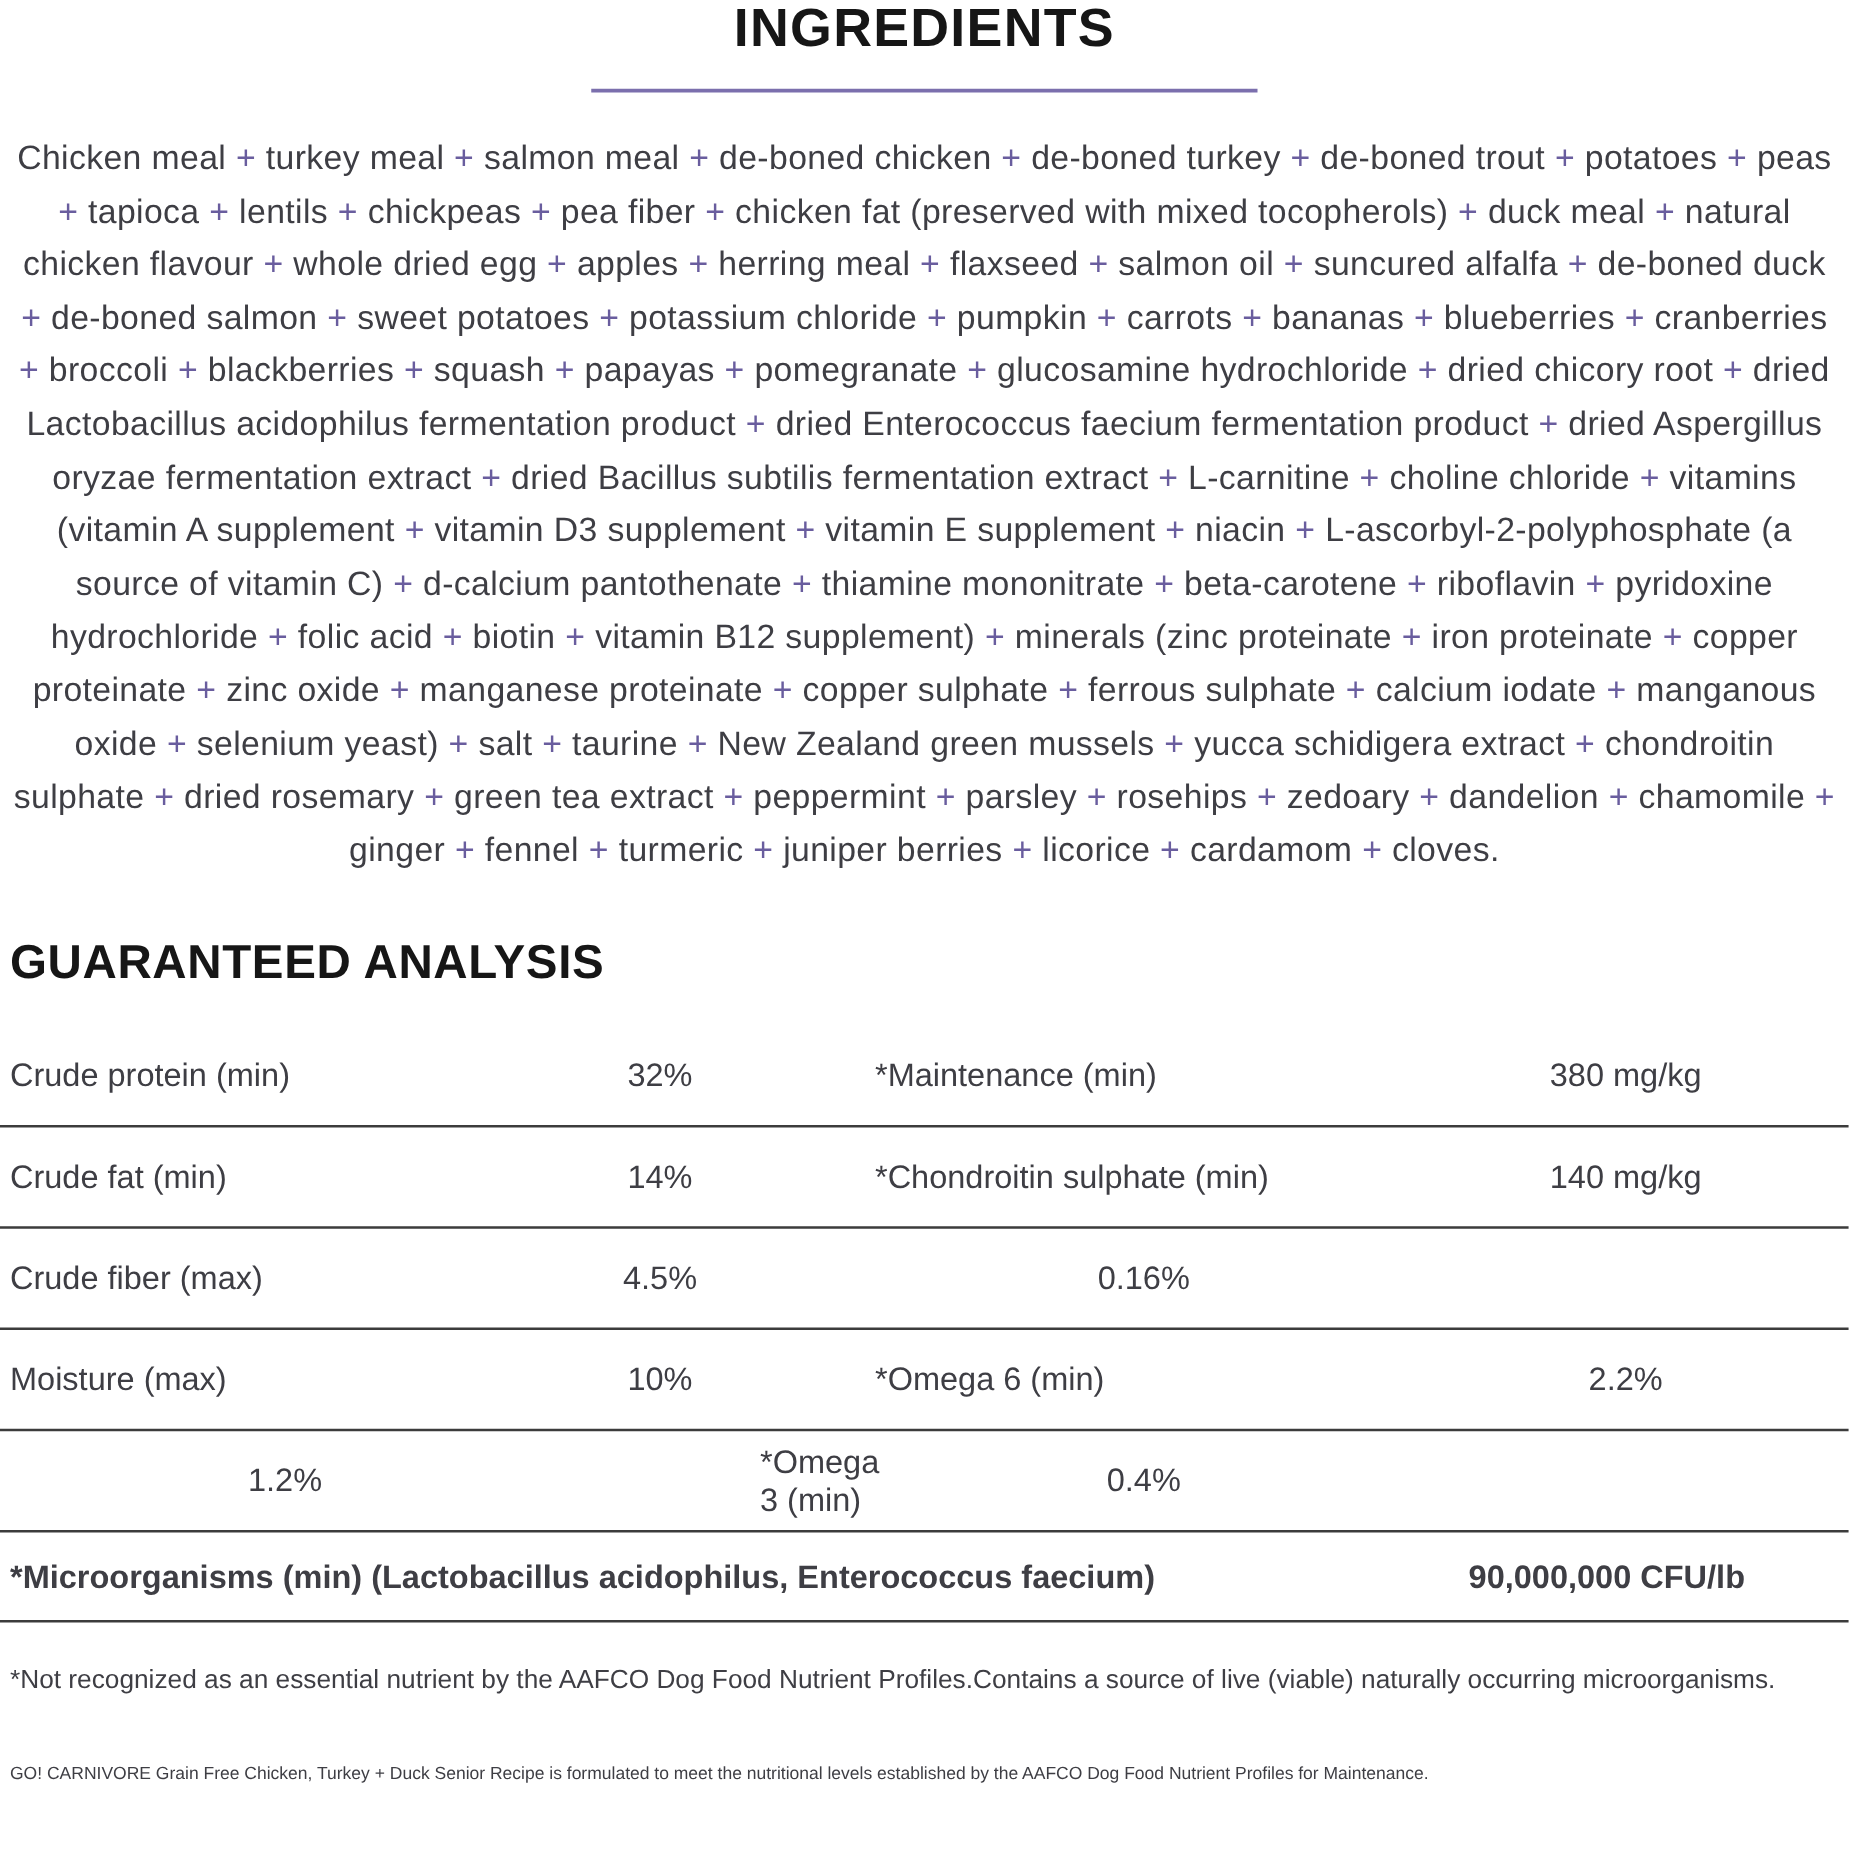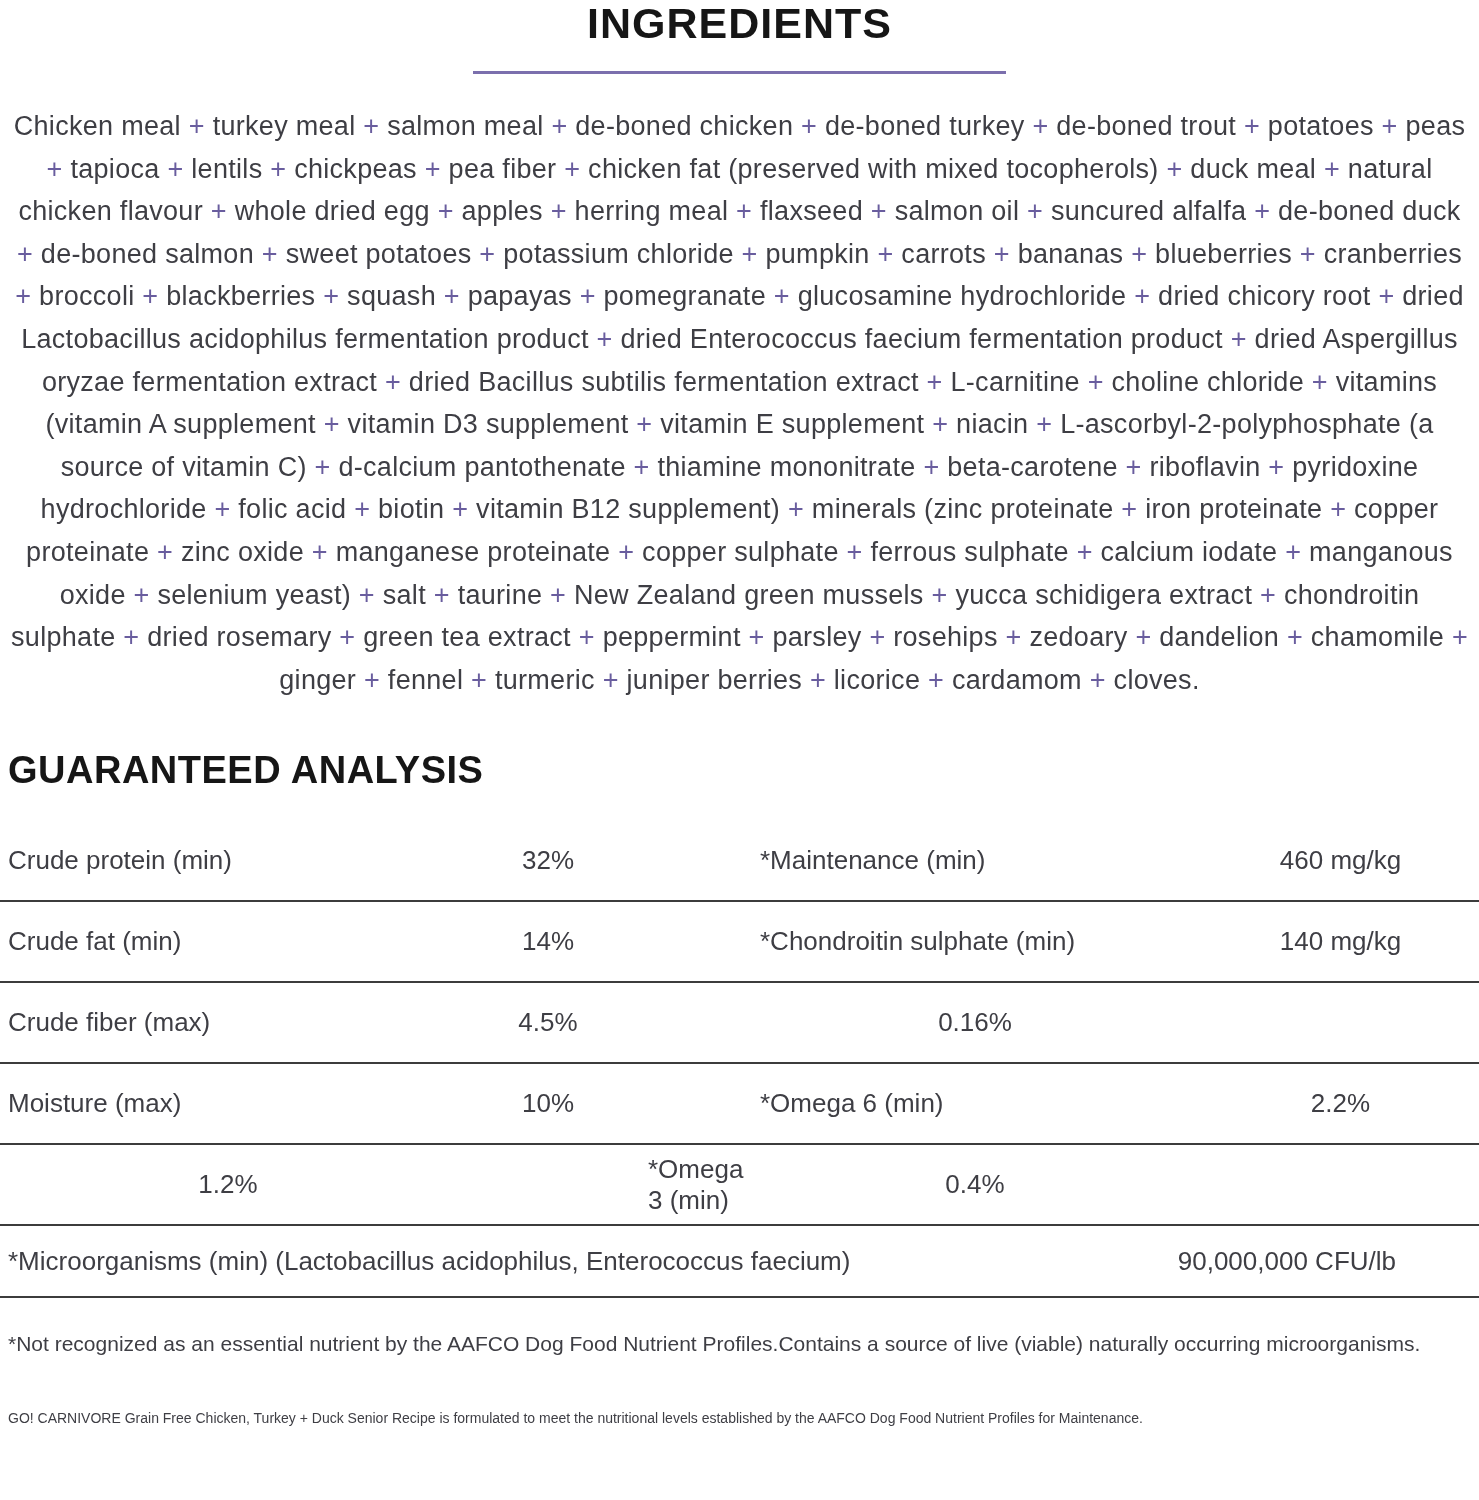--- a/index.html
+++ b/index.html
@@ -39,31 +39,31 @@
     letter-spacing:0.5px;color:var(--heading-black);
   }
   .analysis-table{margin-top:32px;}
   .arow{
     display:grid;
     grid-template-columns:440px 160px 92px 470px 1fr;
     align-items:center;
     height:81px;
     border-bottom:2px solid var(--rule-dark);
     padding:0 8px;
-    font-size:26px;font-weight:300;gap:20px;
+    font-size:26px;font-weight:300;
   }
   .arow .l1,.arow .l2{white-space:pre-wrap;}
   .arow .v1{text-align:center;}
   .arow .v2{text-align:center;padding-right:40px;}
   .micro-row{
     display:flex;align-items:center;justify-content:space-between;
     height:72px;
     border-bottom:2px solid var(--rule-dark);
     padding:0 8px;
-    font-size:26px;font-weight:400;
+    font-size:26px;font-weight:700;
   }
   .micro-row .micro-value{padding-right:75px;}
   .footnote{
     margin:33px 8px 0;
     font-size:21px;line-height:26px;font-weight:300;
   }
   .statement{
     margin:47px 8px 0;
     width:1425px;
     font-size:14px;line-height:28px;font-weight:300;
@@ -79,21 +79,21 @@
 <p class="ingredients-paragraph"><span>Chicken meal</span> <span class="plus">+</span> <span>turkey meal</span> <span class="plus">+</span> <span>salmon meal</span> <span class="plus">+</span> <span>de-boned chicken</span> <span class="plus">+</span> <span>de-boned turkey</span> <span class="plus">+</span> <span>de-boned trout</span> <span class="plus">+</span> <span>potatoes</span> <span class="plus">+</span> <span>peas</span> <span class="plus">+</span> <span>tapioca</span> <span class="plus">+</span> <span>lentils</span> <span class="plus">+</span> <span>chickpeas</span> <span class="plus">+</span> <span>pea fiber</span> <span class="plus">+</span> <span>chicken fat (preserved with mixed tocopherols)</span> <span class="plus">+</span> <span>duck meal</span> <span class="plus">+</span> <span>natural chicken flavour</span> <span class="plus">+</span> <span>whole dried egg</span> <span class="plus">+</span> <span>apples</span> <span class="plus">+</span> <span>herring meal</span> <span class="plus">+</span> <span>flaxseed</span> <span class="plus">+</span> <span>salmon oil</span> <span class="plus">+</span> <span>suncured alfalfa</span> <span class="plus">+</span> <span>de-boned duck</span> <span class="plus">+</span> <span>de-boned salmon</span> <span class="plus">+</span> <span>sweet potatoes</span> <span class="plus">+</span> <span>potassium chloride</span> <span class="plus">+</span> <span>pumpkin</span> <span class="plus">+</span> <span>carrots</span> <span class="plus">+</span> <span>bananas</span> <span class="plus">+</span> <span>blueberries</span> <span class="plus">+</span> <span>cranberries</span> <span class="plus">+</span> <span>broccoli</span> <span class="plus">+</span> <span>blackberries</span> <span class="plus">+</span> <span>squash</span> <span class="plus">+</span> <span>papayas</span> <span class="plus">+</span> <span>pomegranate</span> <span class="plus">+</span> <span>glucosamine hydrochloride</span> <span class="plus">+</span> <span>dried chicory root</span> <span class="plus">+</span> <span>dried Lactobacillus acidophilus fermentation product</span> <span class="plus">+</span> <span>dried Enterococcus faecium fermentation product</span> <span class="plus">+</span> <span>dried Aspergillus oryzae fermentation extract</span> <span class="plus">+</span> <span>dried Bacillus subtilis fermentation extract</span> <span class="plus">+</span> <span>L-carnitine</span> <span class="plus">+</span> <span>choline chloride</span> <span class="plus">+</span> <span>vitamins (vitamin A supplement</span> <span class="plus">+</span> <span>vitamin D3 supplement</span> <span class="plus">+</span> <span>vitamin E supplement</span> <span class="plus">+</span> <span>niacin</span> <span class="plus">+</span> <span>L-ascorbyl-2-polyphosphate (a source of vitamin C)</span> <span class="plus">+</span> <span>d-calcium pantothenate</span> <span class="plus">+</span> <span>thiamine mononitrate</span> <span class="plus">+</span> <span>beta-carotene</span> <span class="plus">+</span> <span>riboflavin</span> <span class="plus">+</span> <span>pyridoxine hydrochloride</span> <span class="plus">+</span> <span>folic acid</span> <span class="plus">+</span> <span>biotin</span> <span class="plus">+</span> <span>vitamin B12 supplement)</span> <span class="plus">+</span> <span>minerals (zinc proteinate</span> <span class="plus">+</span> <span>iron proteinate</span> <span class="plus">+</span> <span>copper proteinate</span> <span class="plus">+</span> <span>zinc oxide</span> <span class="plus">+</span> <span>manganese proteinate</span> <span class="plus">+</span> <span>copper sulphate</span> <span class="plus">+</span> <span>ferrous sulphate</span> <span class="plus">+</span> <span>calcium iodate</span> <span class="plus">+</span> <span>manganous oxide</span> <span class="plus">+</span> <span>selenium yeast)</span> <span class="plus">+</span> <span>salt</span> <span class="plus">+</span> <span>taurine</span> <span class="plus">+</span> <span>New Zealand green mussels</span> <span class="plus">+</span> <span>yucca schidigera extract</span> <span class="plus">+</span> <span>chondroitin sulphate</span> <span class="plus">+</span> <span>dried rosemary</span> <span class="plus">+</span> <span>green tea extract</span> <span class="plus">+</span> <span>peppermint</span> <span class="plus">+</span> <span>parsley</span> <span class="plus">+</span> <span>rosehips</span> <span class="plus">+</span> <span>zedoary</span> <span class="plus">+</span> <span>dandelion</span> <span class="plus">+</span> <span>chamomile</span> <span class="plus">+</span> <span>ginger</span> <span class="plus">+</span> <span>fennel</span> <span class="plus">+</span> <span>turmeric</span> <span class="plus">+</span> <span>juniper berries</span> <span class="plus">+</span> <span>licorice</span> <span class="plus">+</span> <span>cardamom</span> <span class="plus">+</span> <span>cloves.</span></p>
 
 <h2 class="analysis-title">GUARANTEED ANALYSIS</h2>
 
 <div class="analysis-table">
     <div class="arow">
       <div class="l1">Crude protein (min)</div>
       <div class="v1">32%</div>
       <div class="gap"></div>
       <div class="l2">*Maintenance (min)</div>
-      <div class="v2">460 mg/kg</div>
+      <div class="v2">380 mg/kg</div>
     </div>
     <div class="arow">
       <div class="l1">Crude fat (min)</div>
       <div class="v1">14%</div>
       <div class="gap"></div>
       <div class="l2">*Chondroitin sulphate (min)</div>
       <div class="v2">140 mg/kg</div>
     </div>
     <div class="arow">
       <div class="l1">Crude fiber (max)</div>

